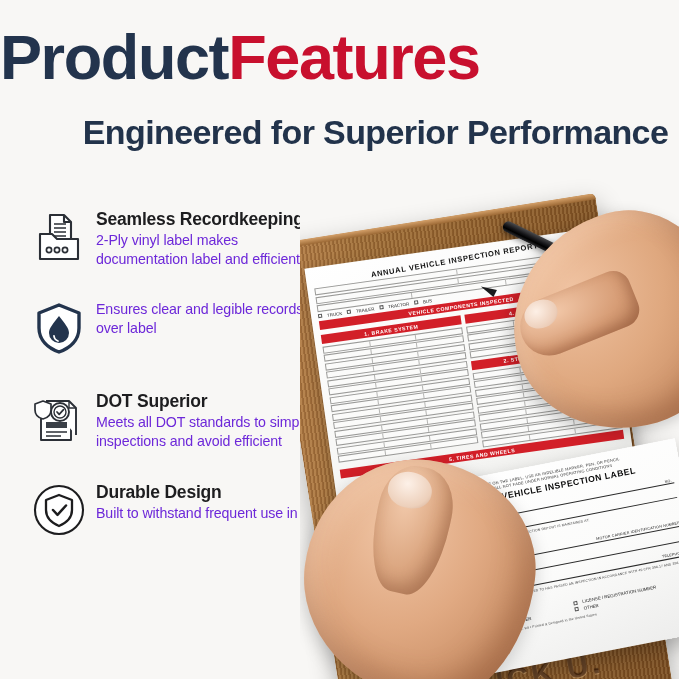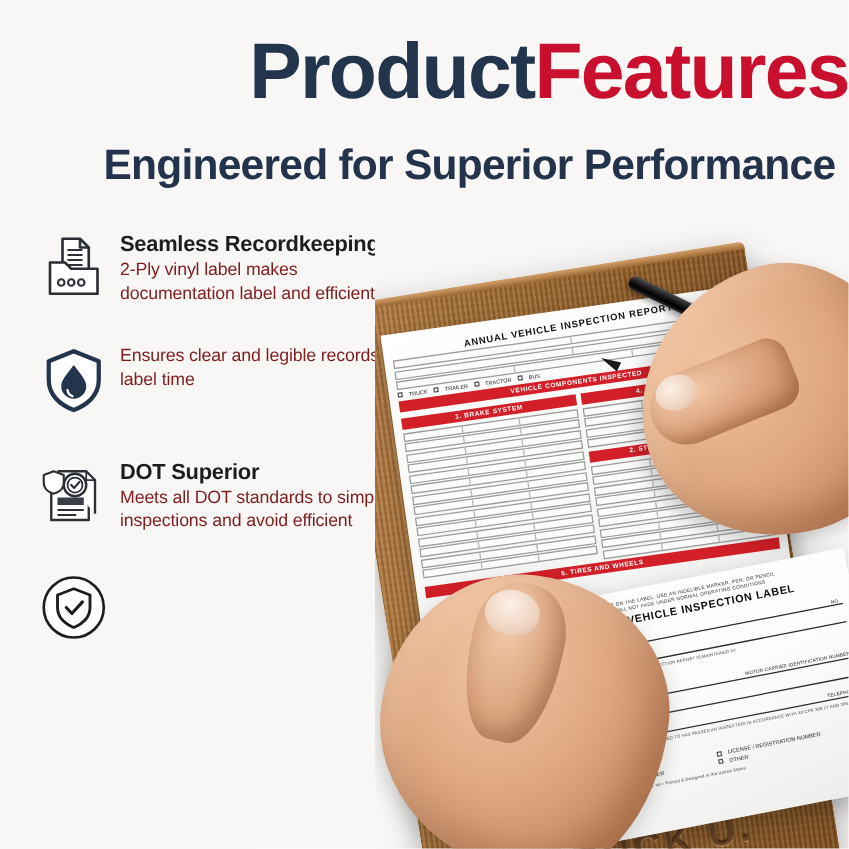--- a/index.html
+++ b/index.html
@@ -12,21 +12,21 @@
   #stage {
     position:relative;
     width:679px; height:679px;
     background:#f8f7f5;
     overflow:hidden;
   }
 
   
   .title-row {
     position:absolute; left:0; top:26px; width:679px;
-    text-align:right;
+    text-align:left;
     white-space:nowrap;
   }
   .title-word {
     font-size:63px;
     font-weight:700;
     letter-spacing:-1.4px;
     line-height:1;
   }
   .t-dark { color:#23344d; }
   .t-red  { color:#c8102e; }
@@ -39,21 +39,21 @@
     color:#22334b;
     letter-spacing:-0.6px;
     line-height:1.1;
     white-space:nowrap;
     margin-left:36px;
   }
 
   
   .features {
     position:absolute;
-    left:22px; top:176px;
+    left:22px; top:200px;
     width:330px;
   }
   .feature {
     display:flex;
     align-items:flex-start;
     margin-bottom:17px;
   }
   .f-icon {
     flex:0 0 74px;
     height:74px;
@@ -68,21 +68,21 @@
     font-weight:700;
     color:#1d1d1f;
     letter-spacing:-0.2px;
     line-height:1.15;
     margin-bottom:2px;
     white-space:nowrap;
   }
   .f-desc {
     font-size:14.2px;
     font-weight:400;
-    color:#7f1d1d;
+    color:#6d28d9;
     line-height:1.33;
     letter-spacing:-0.1px;
   }
 
   
   .photo {
     position:absolute;
     left:300px; top:160px;
     width:379px; height:519px;
     overflow:hidden;
@@ -320,21 +320,21 @@
       <div class="f-icon">
         <svg width="56" height="56" viewBox="0 0 56 56" fill="none">
           <path d="M28 5 L48 13 v15 c0 12-9 20-20 24 C17 48 8 40 8 28 V13 Z" stroke="#23344d" stroke-width="3.4" fill="#fff" stroke-linejoin="round"></path>
           <path d="M28 16 c6 8 10 12 10 17 a10 10 0 0 1-20 0 c0-5 4-9 10-17 Z" fill="#23344d"></path>
           <path d="M23 36 a6 6 0 0 0 4 5" stroke="#fff" stroke-width="1.8" stroke-linecap="round"></path>
         </svg>
       </div>
       <div class="f-text">
         <div class="f-desc">
           <span>Ensures clear and legible records</span><br>
-          <span>label time</span>
+          <span>over label</span>
         </div>
       </div>
     </div>
 
     <div class="feature">
       <div class="f-icon">
         <svg width="58" height="58" viewBox="0 0 58 58" fill="none" stroke="#2b2f36" stroke-width="1.9" stroke-linejoin="round">
           <path d="M11 16 h23 l7 7 v27 H11 Z" fill="#fff"></path>
           <path d="M16 11 h23 l7 7 v27" fill="#fff"></path>
           <path d="M39 11 v7 h7" stroke-width="1.4"></path>
@@ -357,22 +357,23 @@
 
     <div class="feature">
       <div class="f-icon">
         <svg width="56" height="56" viewBox="0 0 56 56" fill="none" stroke="#1d1d1f" stroke-width="2.1">
           <circle cx="28" cy="28" r="24" fill="#fff"></circle>
           <path d="M28 13 L41 18 v10 c0 8-6 13-13 16 -7-3-13-8-13-16 V18 Z" fill="#fff" stroke-width="2.3" stroke-linejoin="round"></path>
           <path d="M22 28 l4.5 4.8 L35 23.5" stroke-width="2.5" stroke-linecap="round" stroke-linejoin="round"></path>
         </svg>
       </div>
       <div class="f-text">
+        <div class="f-title">Durable Design</div>
         <div class="f-desc">
-          <br>
+          <span>Built to withstand frequent use in</span><br>
         </div>
       </div>
     </div>
 
   </div>
 
   <div class="photo">
     <div class="photo-bg"></div>
 
     <div class="board">

